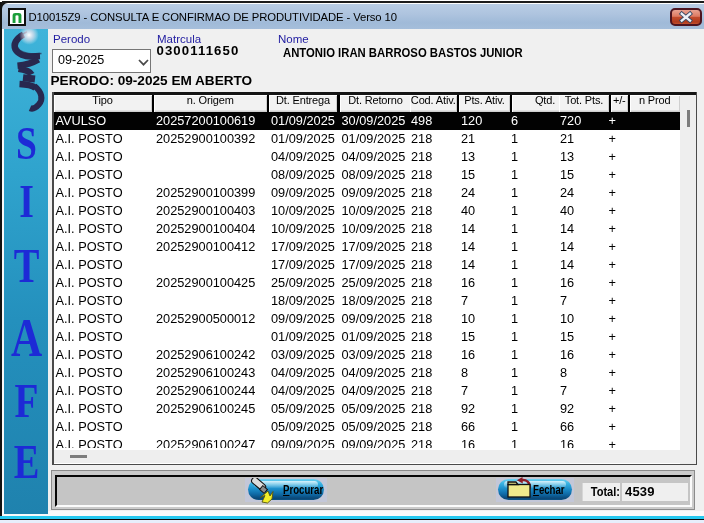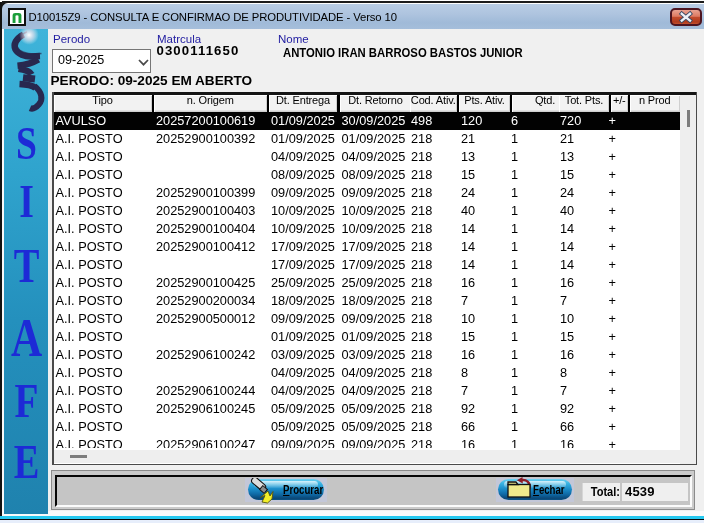--- a/index.html
+++ b/index.html
@@ -235,21 +235,20 @@
         <i style="left:217.5px">25/09/2025</i>
         <i style="left:288px">25/09/2025</i>
         <i style="left:357.5px">218</i>
         <i style="left:407.5px">16</i>
         <i style="left:457.5px">1</i>
         <i style="left:506.5px">16</i>
         <i style="left:555px">+</i>
       </div>
 <div class="row" style="top:180px">
         <i style="left:2px">A.I. POSTO</i>
-        <i style="left:102.5px">20252900200034</i>
         <i style="left:217.5px">18/09/2025</i>
         <i style="left:288px">18/09/2025</i>
         <i style="left:357.5px">218</i>
         <i style="left:407.5px">7</i>
         <i style="left:457.5px">1</i>
         <i style="left:506.5px">7</i>
         <i style="left:555px">+</i>
       </div>
 <div class="row" style="top:198px">
         <i style="left:2px">A.I. POSTO</i>
@@ -278,20 +277,21 @@
         <i style="left:217.5px">03/09/2025</i>
         <i style="left:288px">03/09/2025</i>
         <i style="left:357.5px">218</i>
         <i style="left:407.5px">16</i>
         <i style="left:457.5px">1</i>
         <i style="left:506.5px">16</i>
         <i style="left:555px">+</i>
       </div>
 <div class="row" style="top:252px">
         <i style="left:2px">A.I. POSTO</i>
+        <i style="left:102.5px">20252906100243</i>
         <i style="left:217.5px">04/09/2025</i>
         <i style="left:288px">04/09/2025</i>
         <i style="left:357.5px">218</i>
         <i style="left:407.5px">8</i>
         <i style="left:457.5px">1</i>
         <i style="left:506.5px">8</i>
         <i style="left:555px">+</i>
       </div>
 <div class="row" style="top:270px">
         <i style="left:2px">A.I. POSTO</i>

